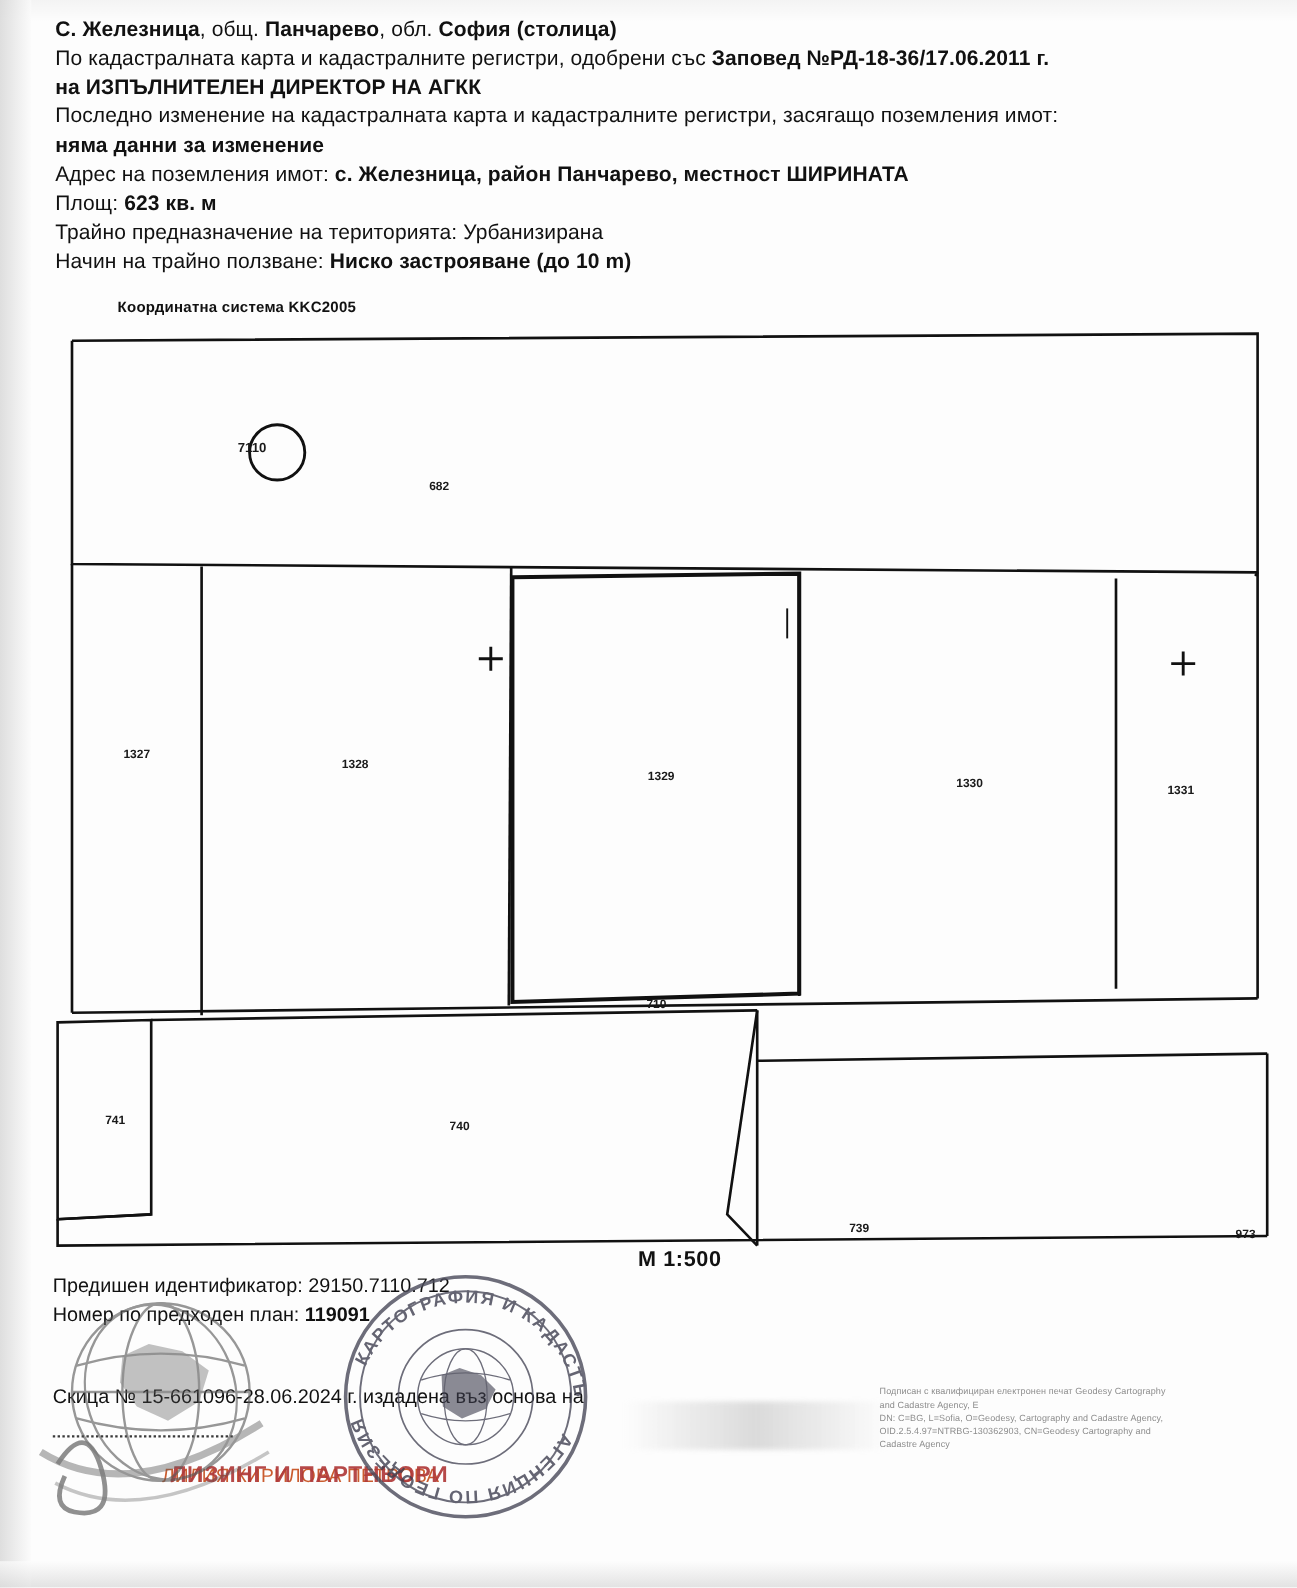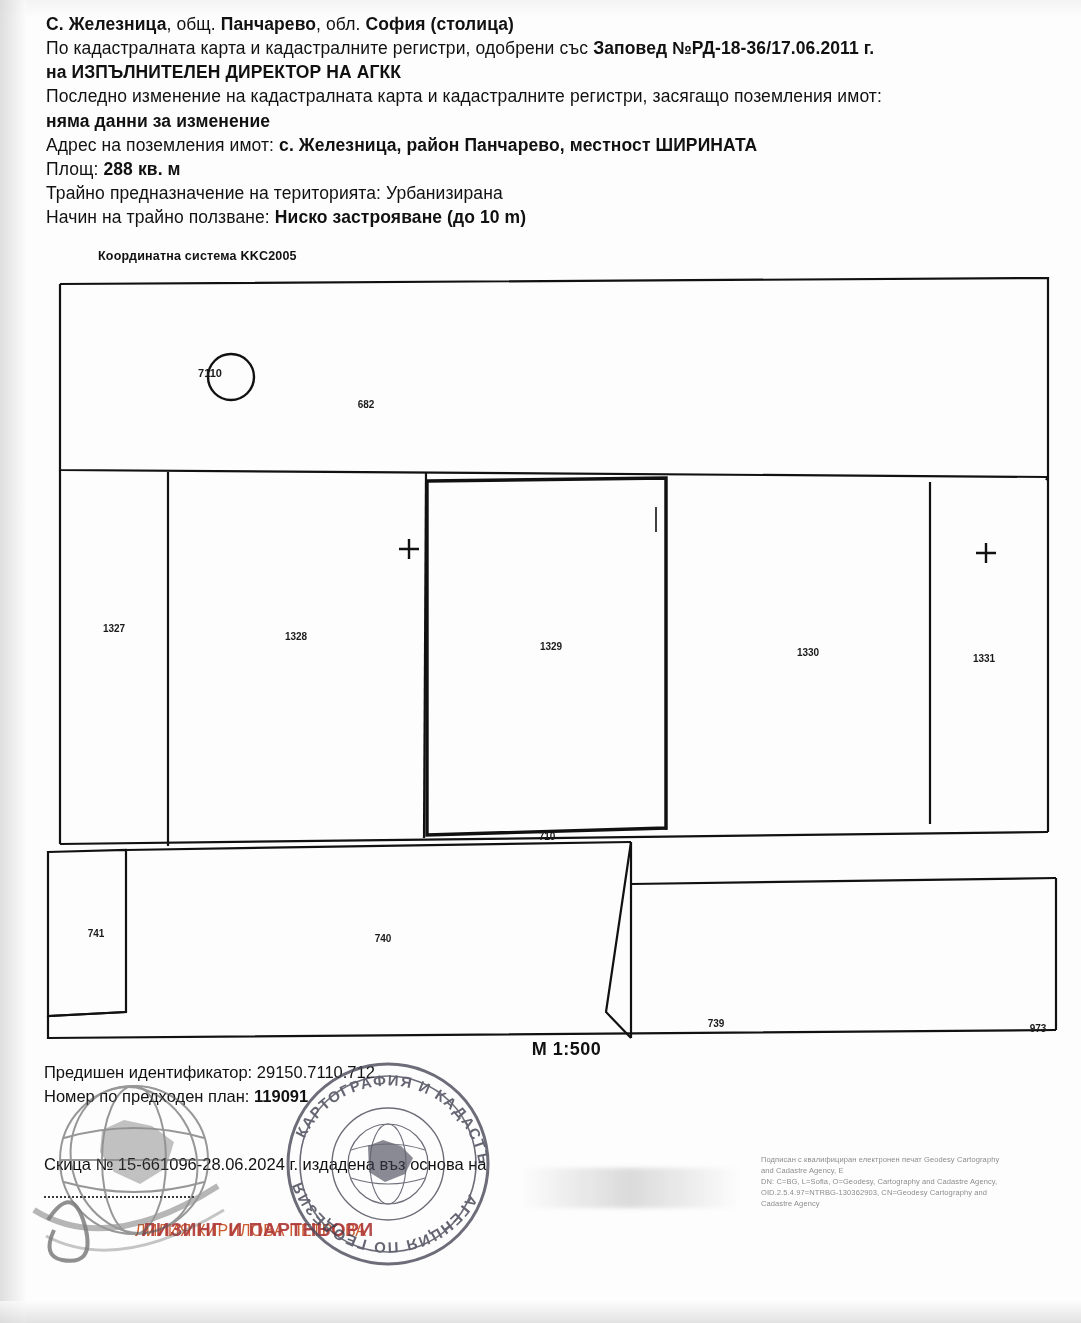--- a/index.html
+++ b/index.html
@@ -144,21 +144,21 @@
   .esign {
     position: absolute;
     left: 733px;
     top: 1155px;
     width: 320px;
     font-size: 7.5px;
     line-height: 1.45;
     color: #8d8d8d;
     letter-spacing: .1px;
   }
-  .esign div { white-space: nowrap; margin-left: 28px; }
+  .esign div { white-space: nowrap; }
 
   
   .smudge {
     position: absolute;
     left: 520px;
     top: 1168px;
     width: 220px;
     height: 40px;
     background: linear-gradient(90deg, rgba(205,205,205,.0), rgba(190,190,190,.55), rgba(205,205,205,.0));
     filter: blur(2px);
@@ -193,21 +193,21 @@
 <div class="scan-edge-left"></div>
 <div class="scan-edge-bottom"></div>
 
 <div class="header" id="header-block">
     <div class="line"><span class="b">С. Железница</span><span>, общ. </span><span class="b">Панчарево</span><span>, обл. </span><span class="b">София (столица)</span></div>
     <div class="line"><span>По кадастралната карта и кадастралните регистри, одобрени със </span><span class="b">Заповед №РД-18-36/17.06.2011 г.</span></div>
     <div class="line"><span class="b">на ИЗПЪЛНИТЕЛЕН ДИРЕКТОР НА АГКК</span></div>
     <div class="line"><span>Последно изменение на кадастралната карта и кадастралните регистри, засягащо поземления имот:</span></div>
     <div class="line"><span class="b">няма данни за изменение</span></div>
     <div class="line"><span>Адрес на поземления имот: </span><span class="b">с. Железница, район Панчарево, местност ШИРИНАТА</span></div>
-    <div class="line"><span>Площ: </span><span class="b">288 кв. м</span></div>
+    <div class="line"><span>Площ: </span><span class="b">623 кв. м</span></div>
     <div class="line"><span>Трайно предназначение на територията: Урбанизирана</span></div>
     <div class="line"><span>Начин на трайно ползване: </span><span class="b">Ниско застрояване (до 10 m)</span></div>
   </div>
 
 <div class="coord-caption">Координатна система KKC2005</div>
 
 <div class="drawing">
   <svg width="1012" height="770" viewBox="0 0 1012 770" xmlns="http://www.w3.org/2000/svg">
 
     <path d="M14,12 L1002,6 L1002,205 L1000,208" fill="none" stroke="#111" stroke-width="2.2"></path>

